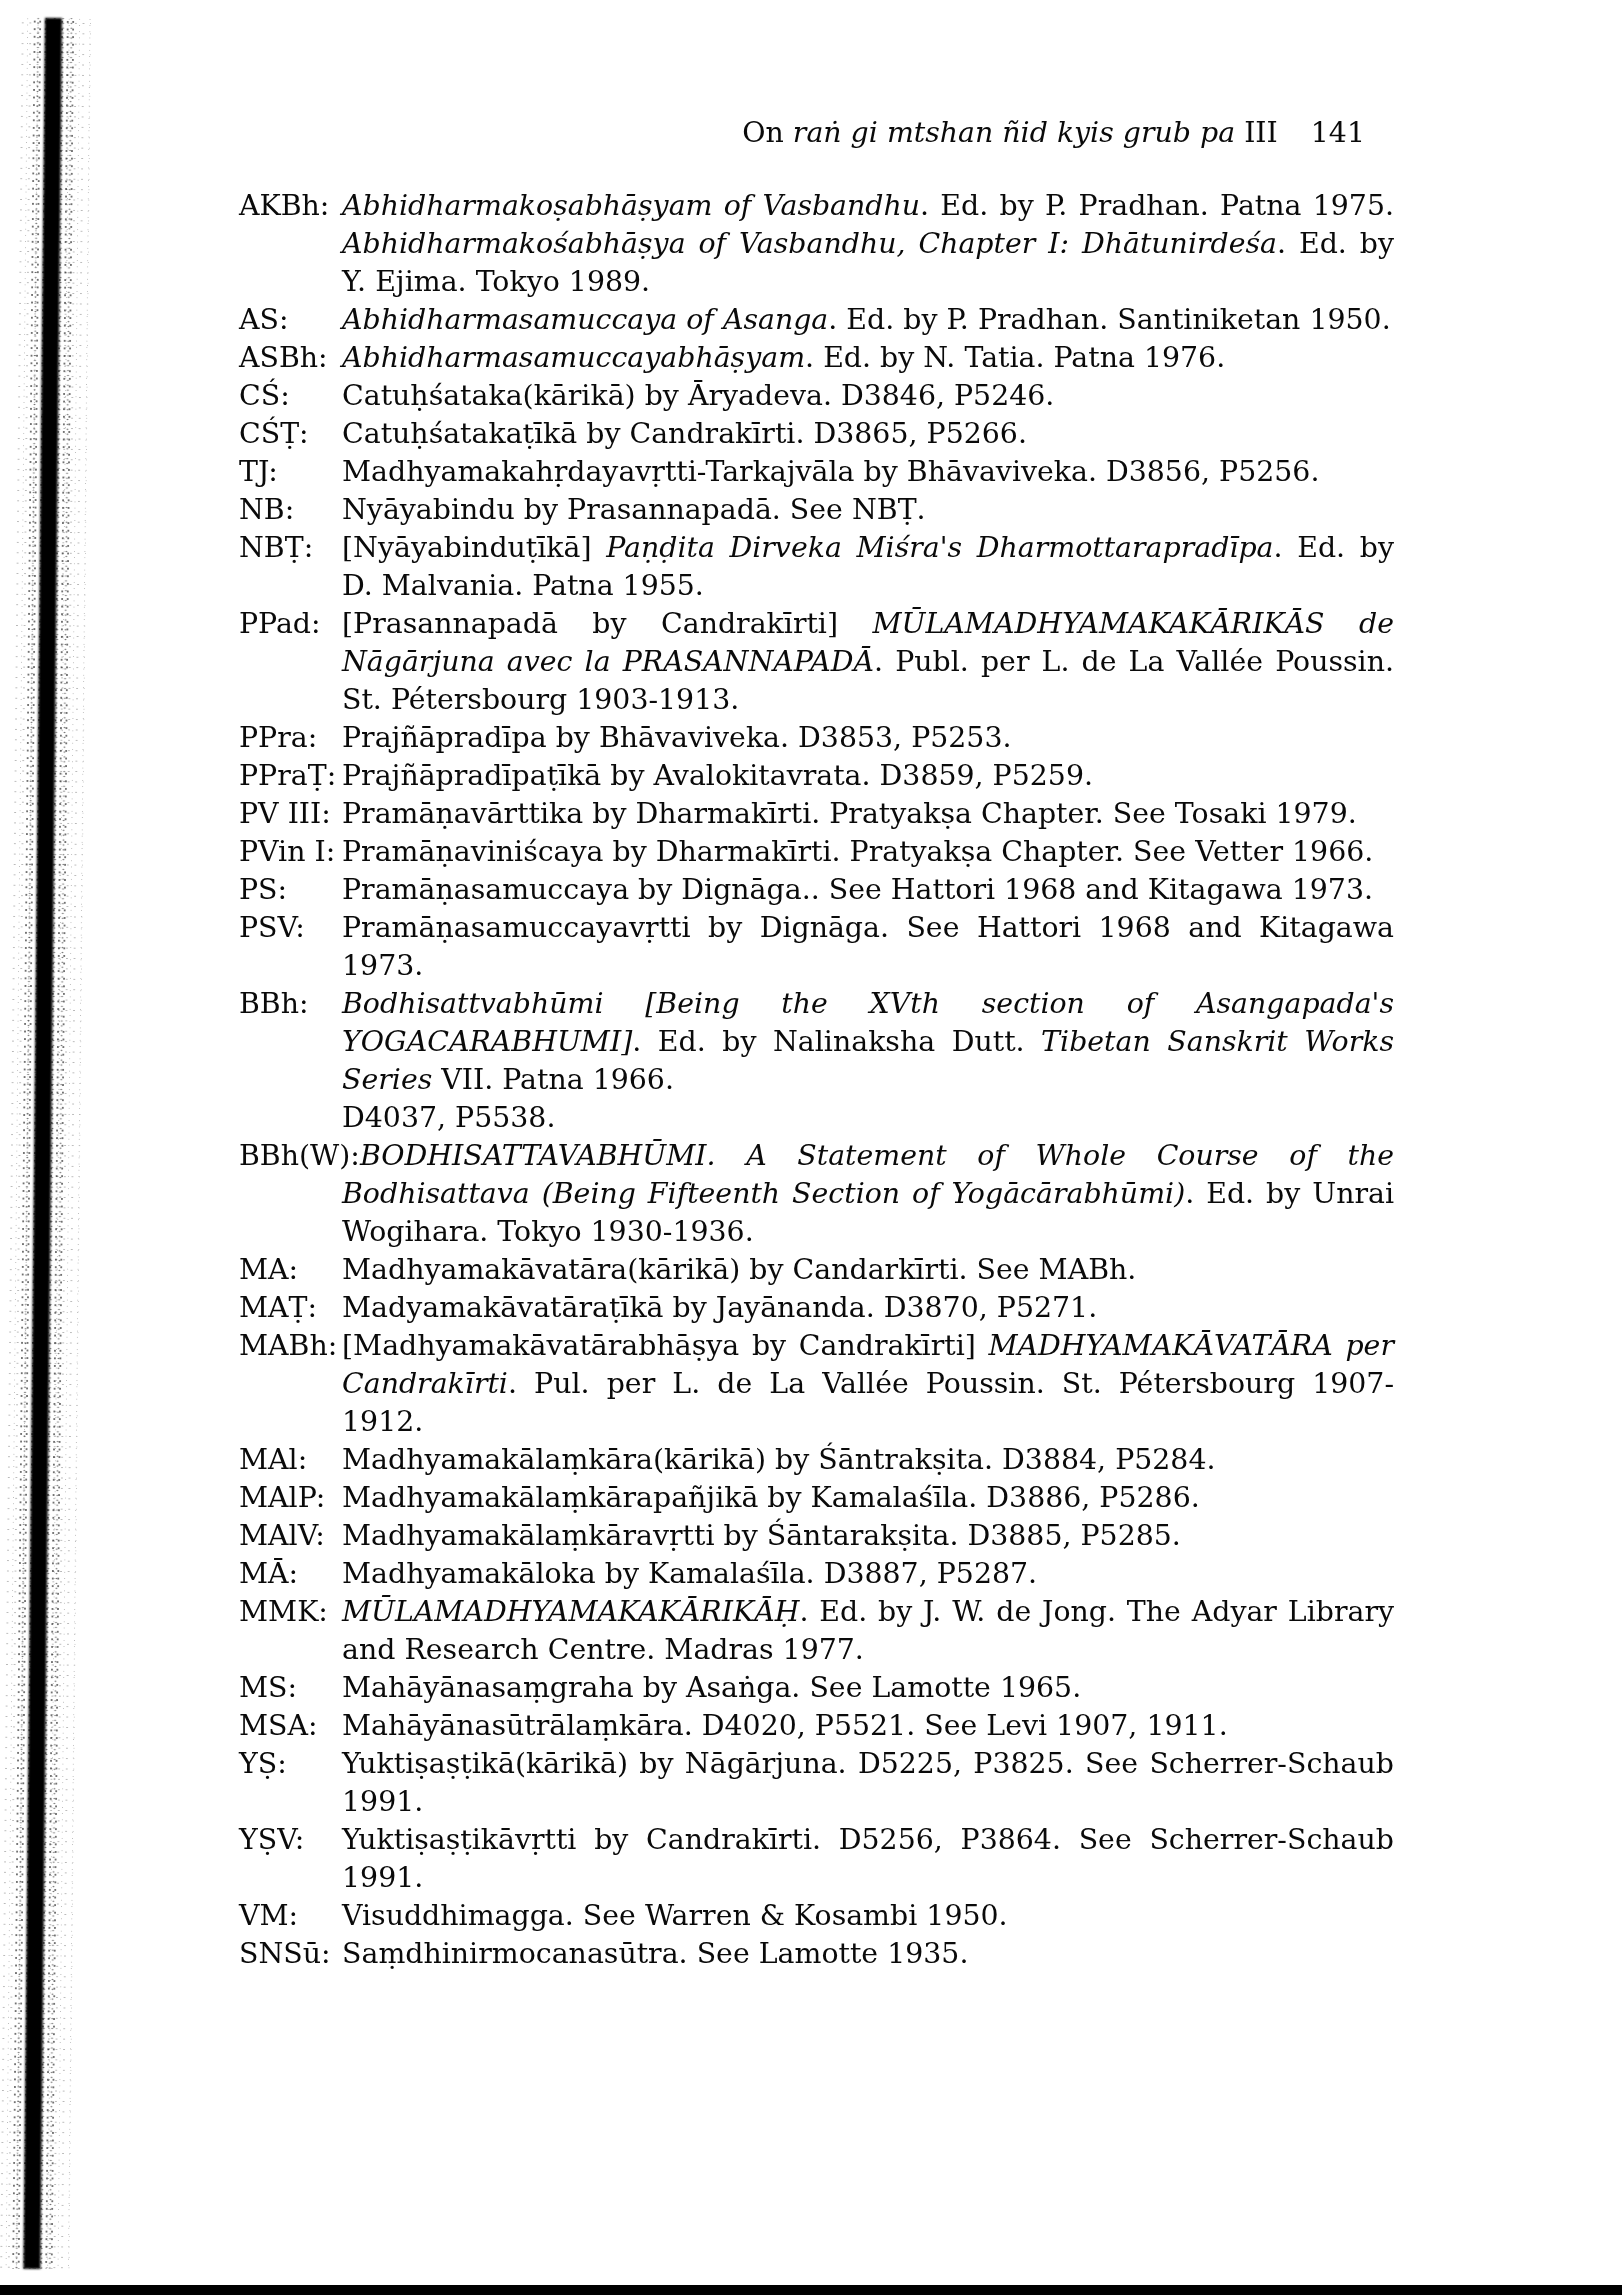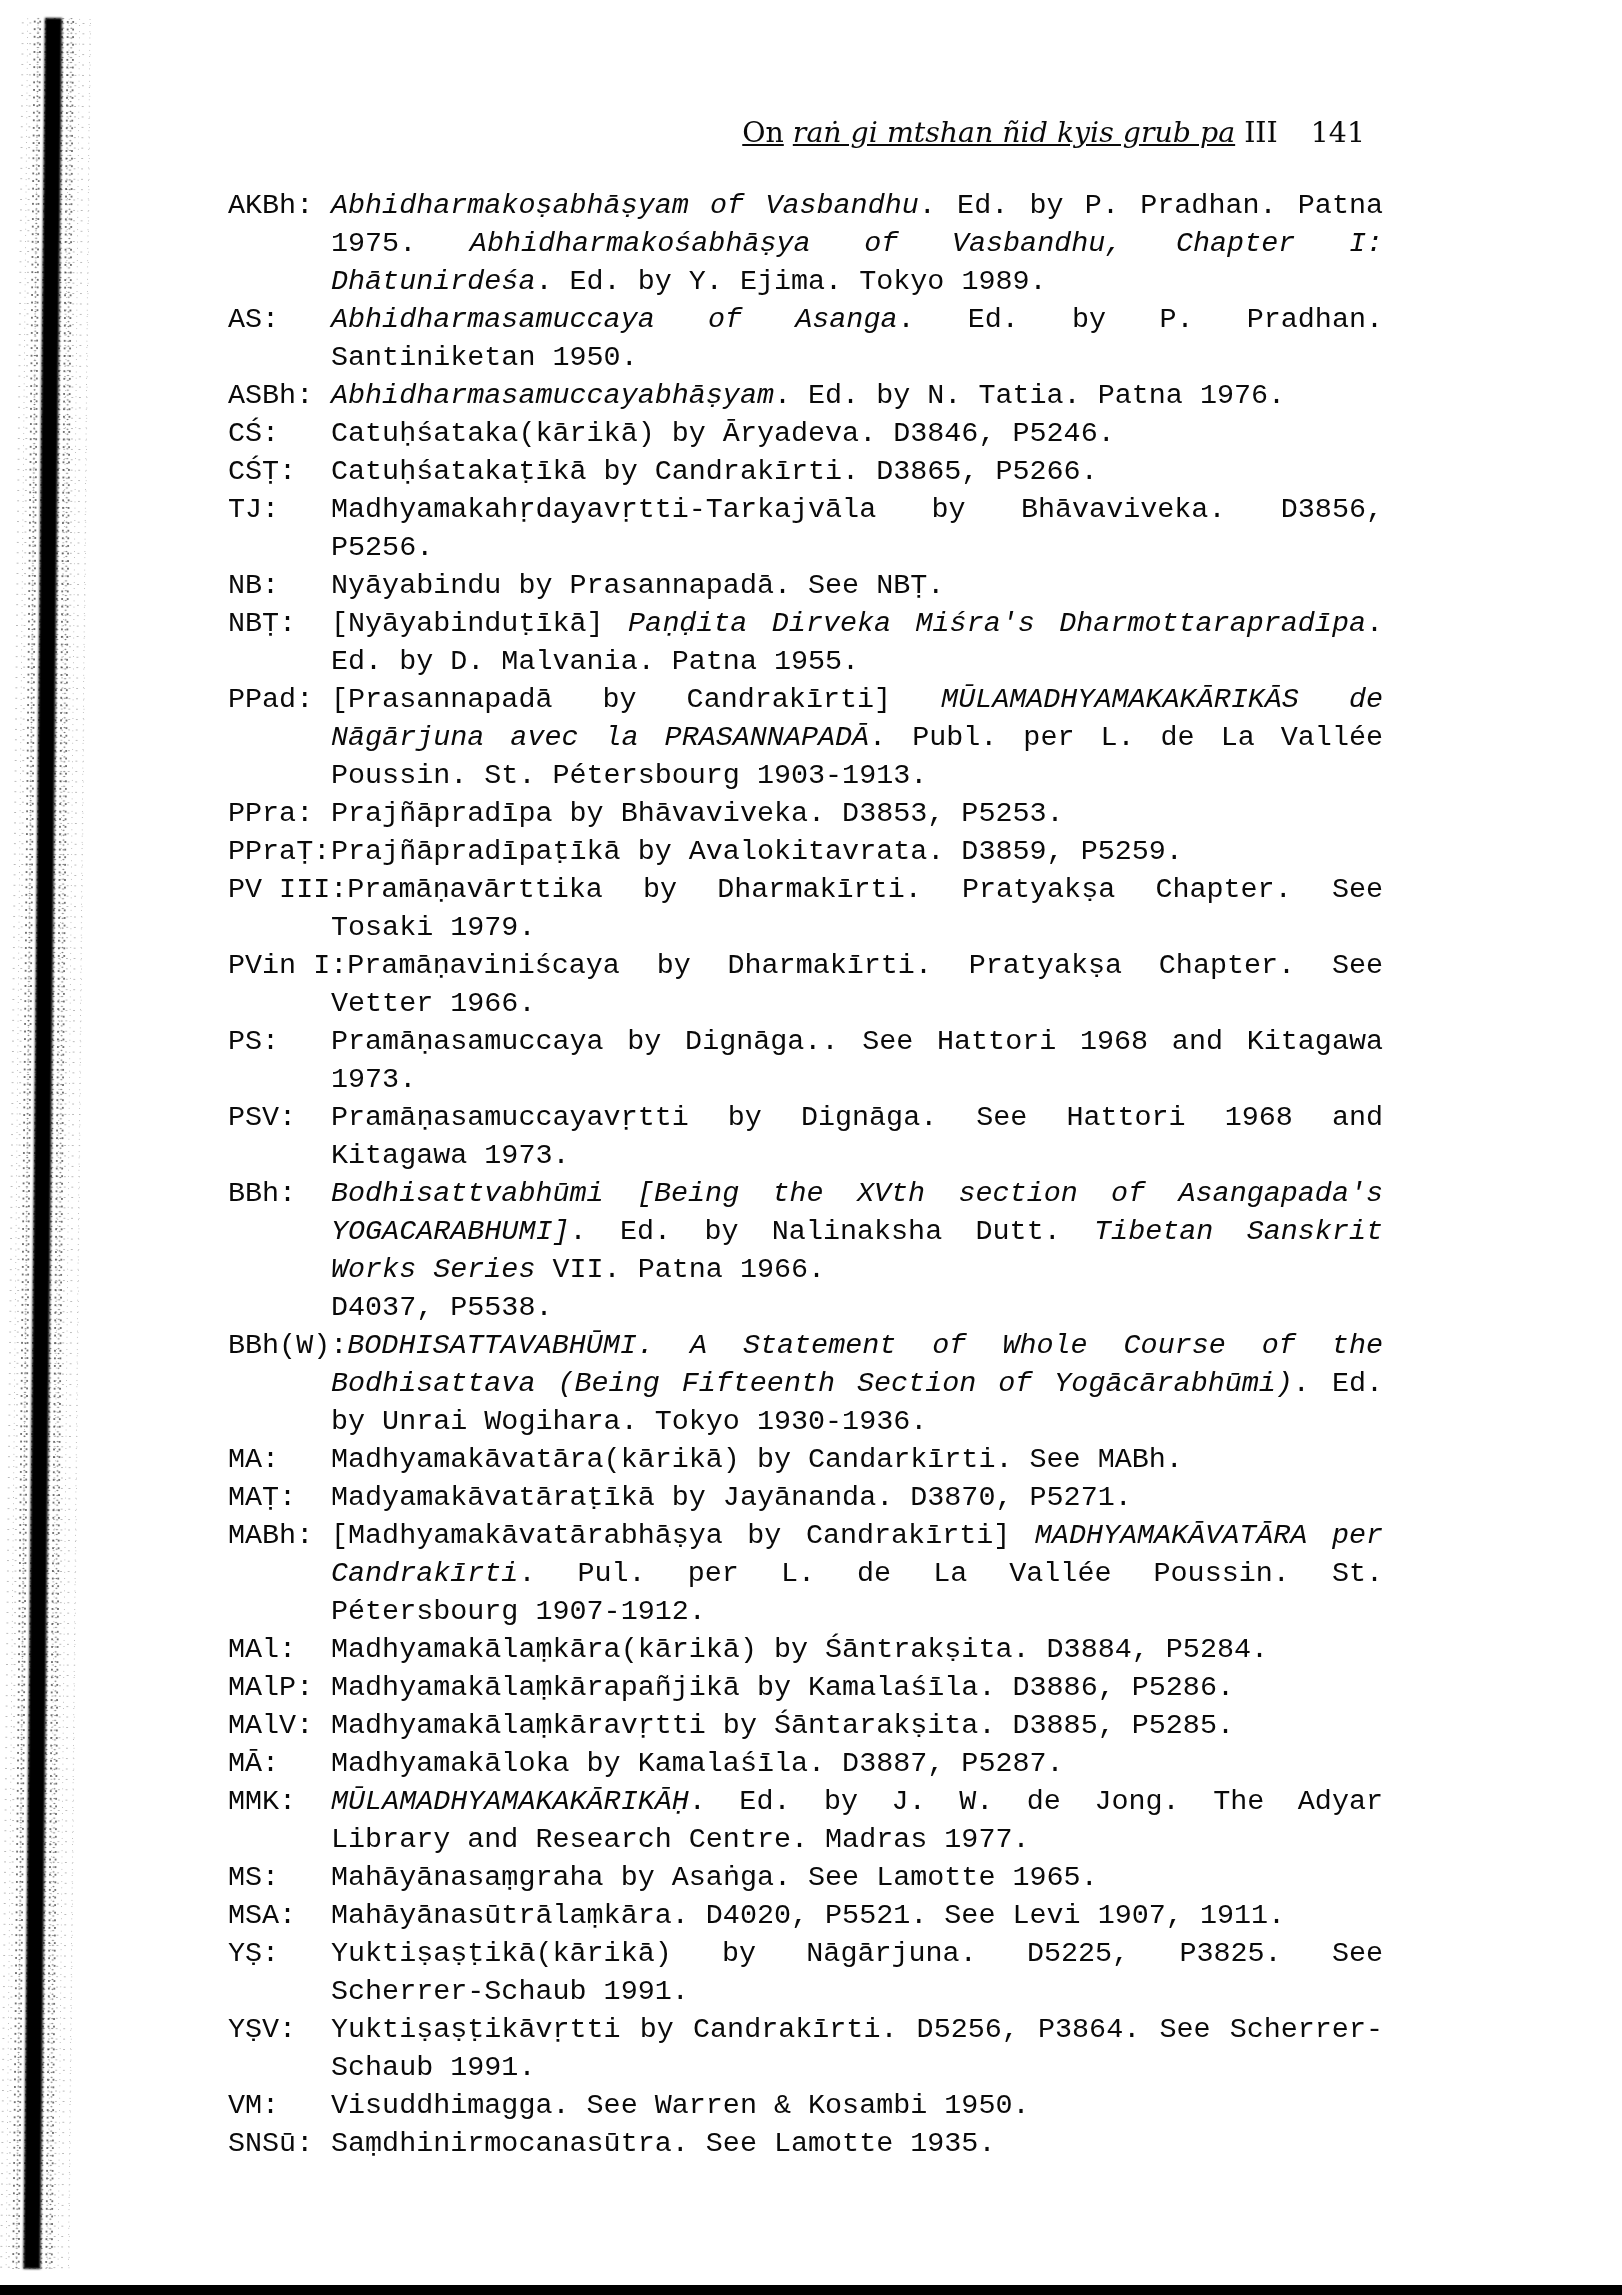--- a/index.html
+++ b/index.html
@@ -39,26 +39,26 @@
     background:#000; filter:blur(1.1px);
   }
   .bottom-bar{
     position:absolute; left:0; bottom:0; width:100%; height:9.7px; background:#000;
   }
   
   .running-head{
     position:absolute; top:115px; right:258px;
     font-size:28.4px; line-height:35px; white-space:nowrap;
   }
-  .running-head .sp{margin-right:9px;text-decoration:underline;}
+  .running-head .sp{margin-right:9px;}
   .running-head .pagenum{margin-left:33px;}
   .it{font-style:italic;}
   
   .abbrev-list{
-    position:absolute; left:228px; top:187px; width:1155px;font-family:Liberation Mono, monospace;
+    position:absolute; left:239px; top:187px; width:1155px;
   }
   .entry{
     font-size:28.4px; line-height:38px;
     text-align:justify;
     padding-left:103px; text-indent:-103px;
   }
   .abbr{
     display:inline-block; min-width:103px; text-indent:0; white-space:pre;
   }
 </style>

